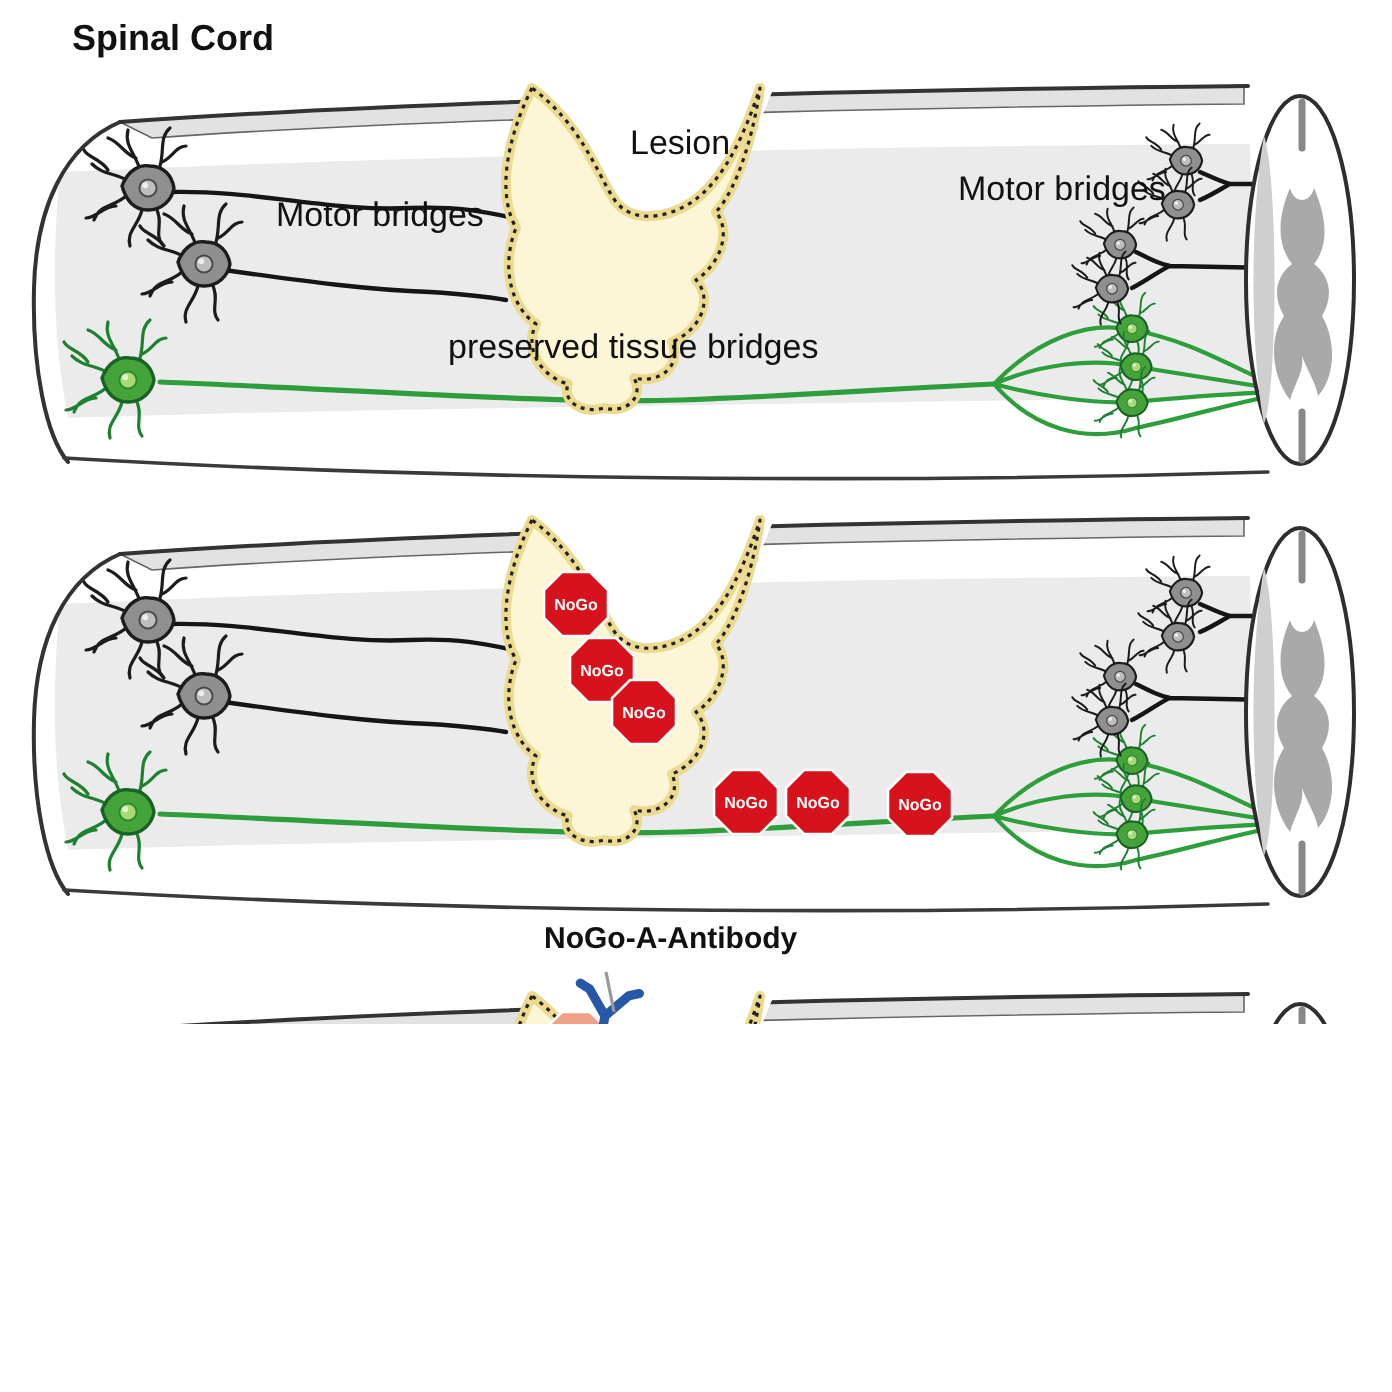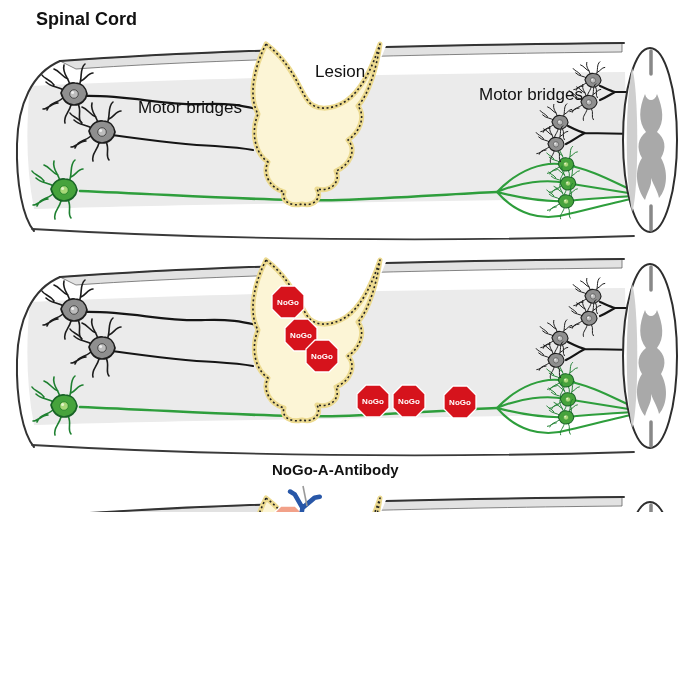--- a/index.html
+++ b/index.html
@@ -179,14 +179,15 @@
       <use href="#ab" transform="translate(613,91) rotate(-15)"></use>
       <path class="leader" d="M303,-14 L307,6"></path>
       <use href="#cap"></use>
     </g>
   </svg>
 
   <div class="lbl bold" id="title-label">Spinal Cord</div>
   <div class="lbl" id="lesion-label">Lesion</div>
   <div class="lbl" id="motor-nerves-label">Motor bridges</div>
   <div class="lbl" id="motor-neurons-label">Motor bridges</div>
+  <div class="lbl" id="bridges-label">preserved tissue bridges</div>
   <div class="lbl bold" id="antibody-label">NoGo-A-Antibody</div>
 </div>
 
 </body></html>

